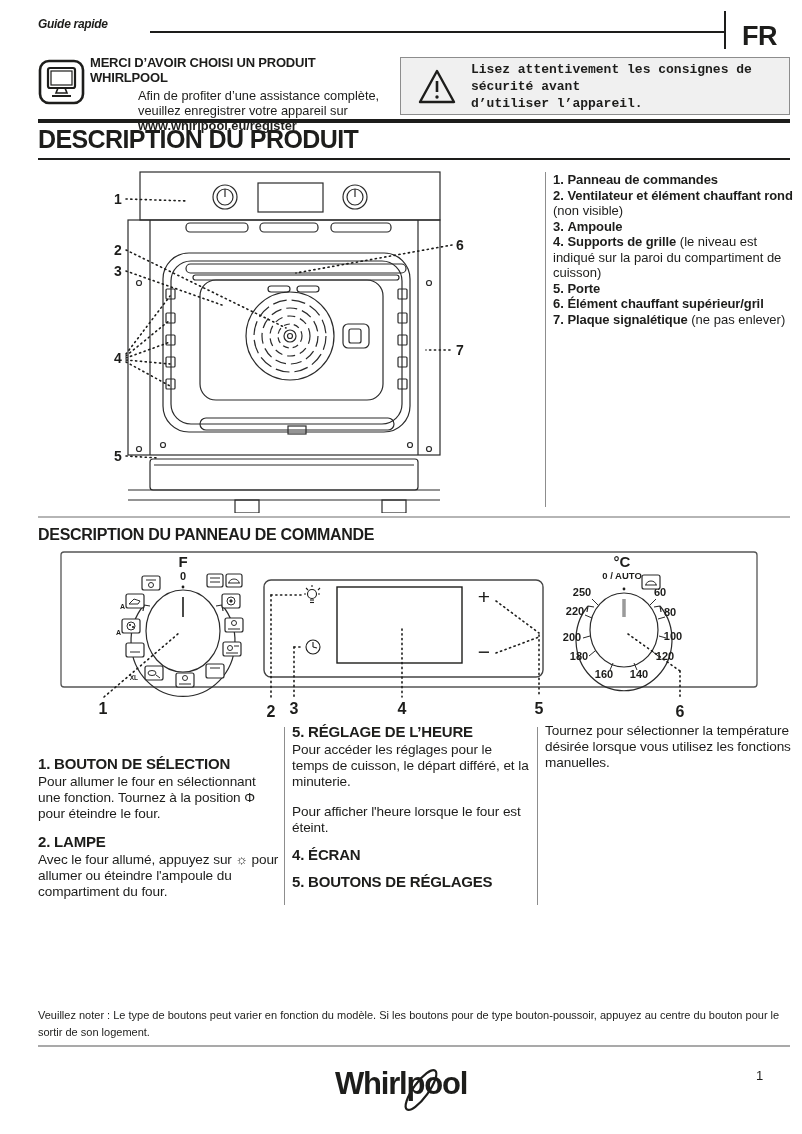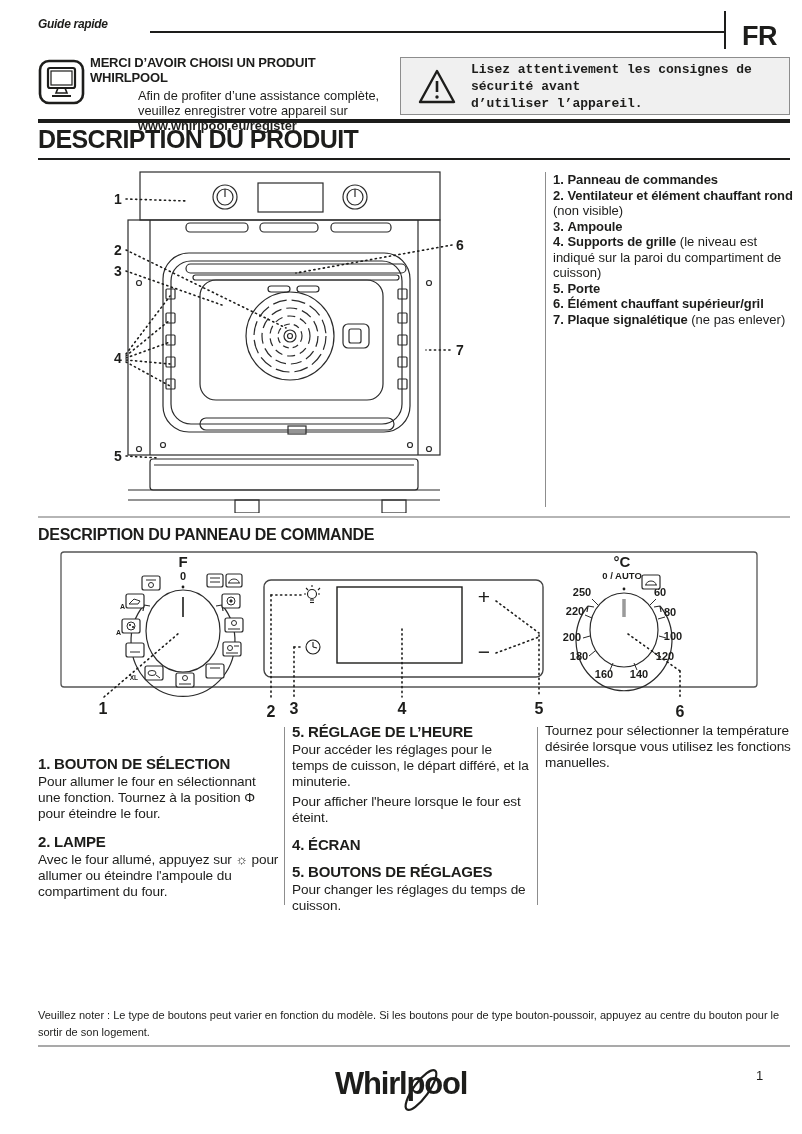--- a/index.html
+++ b/index.html
@@ -44,21 +44,21 @@
   
   .col { top:723px; }
   .col1 { left:38px; width:242px;margin-top:32px; }
   .col2 { left:292px; width:240px; }
   .col3 { left:545px; width:248px; }
   .vr1 { left:284px; top:727px; width:1px; height:178px; background:#8d8d8d; }
   .vr2 { left:537px; top:727px; width:1px; height:178px; background:#8d8d8d; }
   .col h4 { font-size:15px; font-weight:700; letter-spacing:-0.2px; margin:0 0 2px 0; }
   .col h4.gap { margin-top:10px; }
   .col p { font-size:13.6px; line-height:16.2px; letter-spacing:-0.1px; }
-  .col p.p2 { margin-top:3px; }
+  .col p.p2 { margin-top:13px; }
 
   
   .note { left:38px; top:1007px; width:742px; font-size:11px; line-height:16.5px; }
   .foot-rule { left:38px; top:1045px; width:752px; height:2px; background:#a9a9a9; }
   .logo { left:331px; top:1052px; }
   .pagenum { left:756px; top:1068px; font-size:13px; }
 
   svg { display:block; }
   svg text { font-family:"Liberation Sans","DejaVu Sans",sans-serif; fill:#1d1d1b; }
   .dot-ln { stroke:#1d1d1b; stroke-width:1.6; stroke-dasharray:1.2 3.6; stroke-linecap:round; fill:none; }
@@ -386,21 +386,20 @@
   <h4 class="gap">2. LAMPE</h4>
   <p>Avec le four allumé, appuyez sur ☼ pour allumer ou éteindre l'ampoule du compartiment du four.</p>
 </div>
 
 <div class="abs col col2">
   <h4>5. RÉGLAGE DE L’HEURE</h4>
   <p>Pour accéder les réglages pour le temps de cuisson, le départ différé, et la minuterie.</p>
   <p class="p2">Pour afficher l'heure lorsque le four est éteint.</p>
   <h4 class="gap">4. ÉCRAN</h4>
   <h4 class="gap">5. BOUTONS DE RÉGLAGES</h4>
-  <p>Pour changer les réglages du temps de cuisson.</p>
 </div>
 
 <div class="abs col col3">
   <p>Tournez pour sélectionner la température désirée lorsque vous utilisez les fonctions manuelles.</p>
 </div>
 
 <p class="abs note">Veuillez noter : Le type de boutons peut varier en fonction du modèle. Si les boutons pour de type bouton-poussoir, appuyez au centre du bouton pour le sortir de son logement.</p>
 <div class="abs foot-rule"></div>
 
 <svg class="abs logo" width="140" height="66" viewBox="0 0 140 66">

